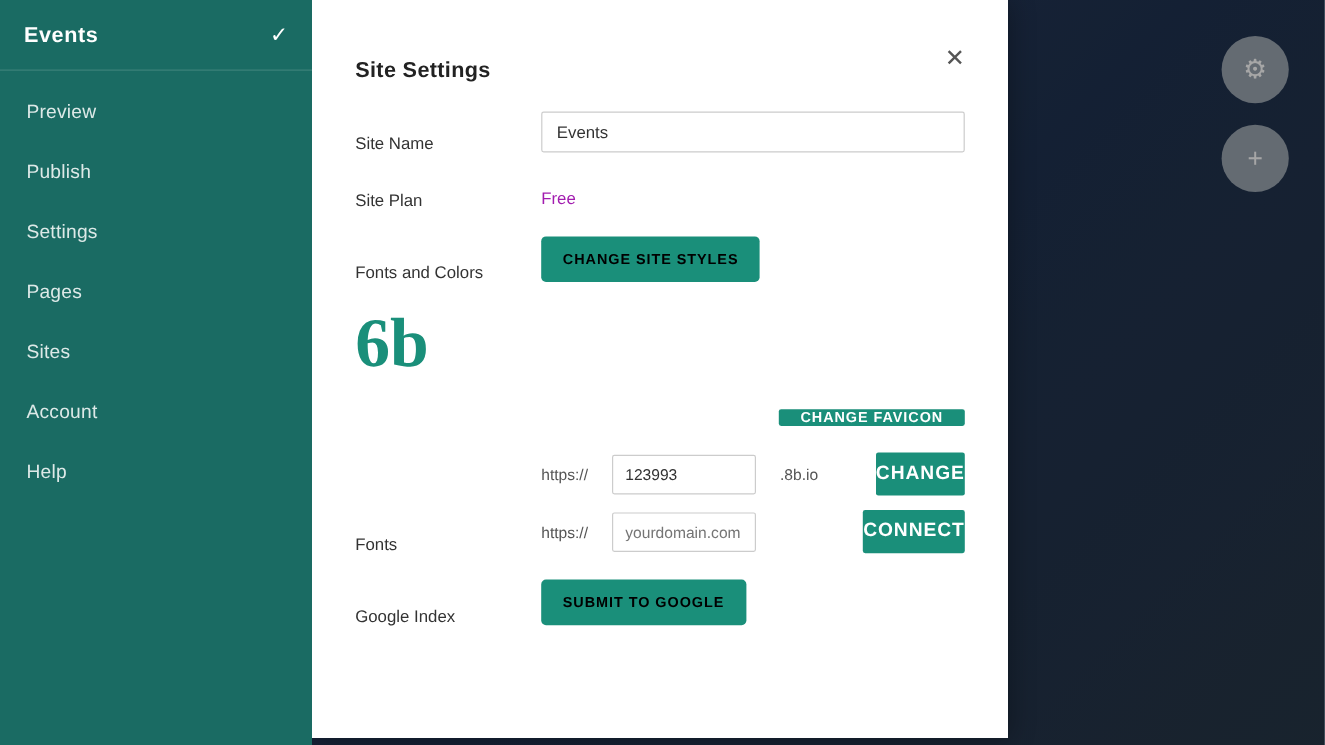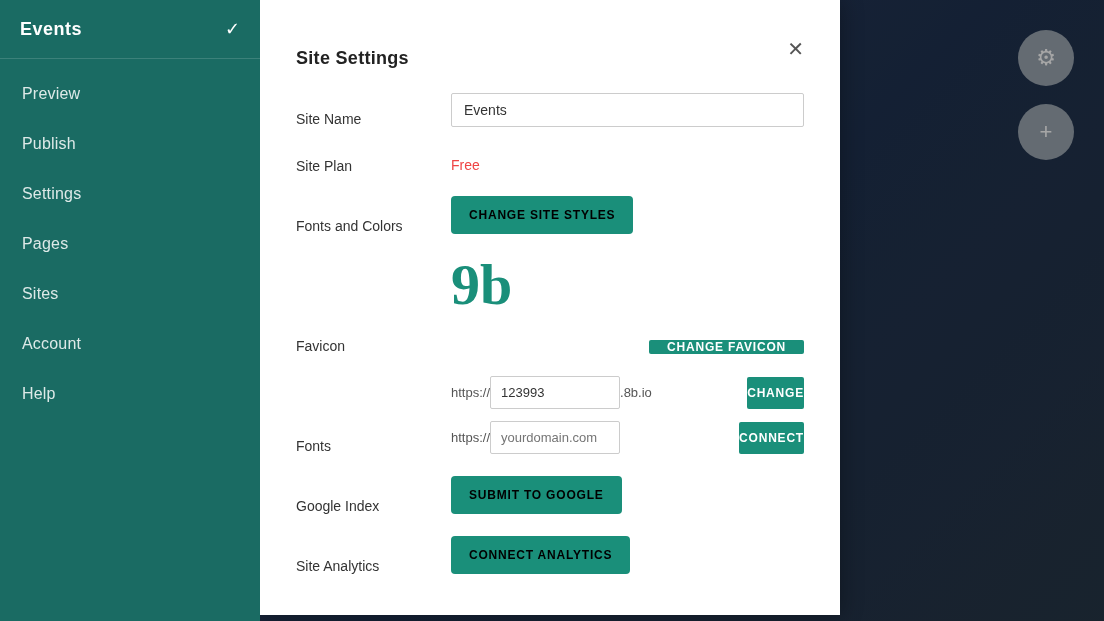--- a/index.html
+++ b/index.html
@@ -169,21 +169,21 @@
     .text-input {
       width: 100%;
       border: 1px solid #ccc;
       border-radius: 2px;
       padding: 8px 12px;
       font-size: 14px;
       color: #333;
       outline: none;
     }
     .plan-link {
-      color: #ef4444;
+      color: #a21caf;
       font-size: 14px;
       text-decoration: none;
       padding-top: 8px;
       display: inline-block;
     }
     .teal-btn {
       background: #1a8f7a;
       color: #000000;
       border: none;
       border-radius: 4px;
@@ -222,47 +222,47 @@
     
     .domain-inputs {
       flex: 1;
       display: flex;
       flex-direction: column;
       gap: 12px;
     }
     .domain-line {
       display: flex;
       align-items: center;
-      gap: 0;
+      gap: 20px;
     }
     .domain-prefix {
       font-size: 13px;
       color: #555;
       white-space: nowrap;
     }
     .domain-input {
       border: 1px solid #ccc;
       border-radius: 2px;
       padding: 8px 10px;
       font-size: 13px;
       color: #333;
       outline: none;
-      width: 130px;
+      width: 120px;
     }
     .domain-suffix {
       font-size: 13px;
       color: #555;
     }
     .domain-btn {
       background: #1a8f7a;
       color: #fff;
       border: none;
       border-radius: 2px;
       padding: 9px 0;
-      font-size: 12px;
+      font-size: 16px;
       font-weight: 700;
       letter-spacing: 0.8px;
       cursor: pointer;
       text-transform: uppercase;
       margin-left: auto;
     }
 
     .favicon-area {
       flex: 1;
     }
@@ -328,24 +328,23 @@
       </div>
 
       <div class="form-row">
         <div class="form-label">Fonts and Colors</div>
         <div class="form-control">
           <button class="teal-btn">CHANGE SITE STYLES</button>
         </div>
       </div>
 
       <div class="form-row">
-        <div class="form-label">Favicon</div>
         <div class="favicon-area">
           <div class="favicon-row-content">
-            <div class="favicon-display">9b</div>
+            <div class="favicon-display">6b</div>
             <div class="favicon-btn-row">
               <button class="change-favicon-btn">CHANGE FAVICON</button>
             </div>
           </div>
         </div>
       </div>
 
       <div class="form-row">
         <div class="form-label">Fonts</div>
         <div class="domain-inputs">
@@ -365,22 +364,16 @@
         </div>
       </div>
 
       <div class="form-row">
         <div class="form-label">Google  Index</div>
         <div class="form-control">
           <button class="teal-btn">SUBMIT TO GOOGLE</button>
         </div>
       </div>
 
-      <div class="form-row">
-        <div class="form-label">Site Analytics</div>
-        <div class="form-control">
-          <button class="teal-btn">CONNECT ANALYTICS</button>
-        </div>
-      </div>
 
     </div>
   </div>
 </div>
 
 </body></html>

